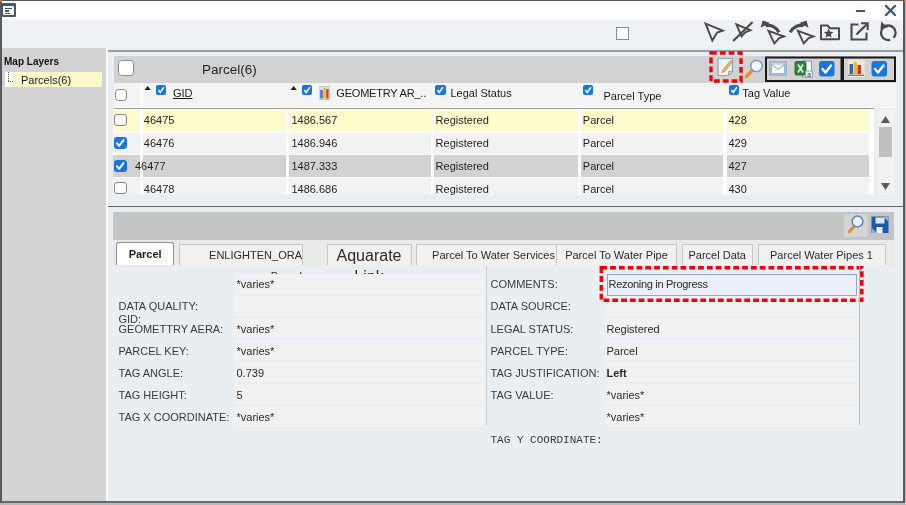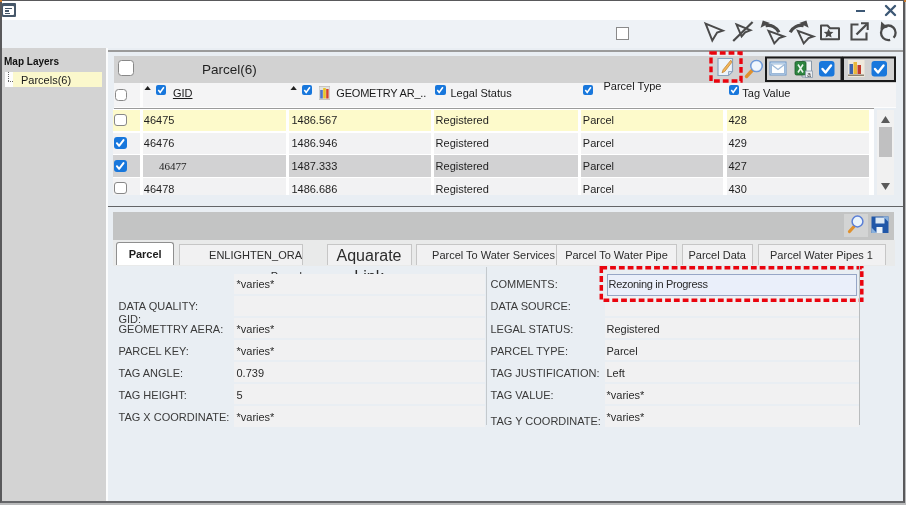--- a/index.html
+++ b/index.html
@@ -166,21 +166,21 @@
 <div class="abs" style="left:435.4px;top:85.2px;width:10.2px;height:10.2px;background:#1877dc;border-radius:2px;"></div>
 <svg class="abs" style="left:435.4px;top:85.2px;" width="10.2" height="10.2" viewBox="0 0 11 11">
     <path d="M2.5 5.5 L4.5 8 L8.5 2.5" stroke="#fff" stroke-width="1.7" fill="none"></path>
   </svg>
 <div class="abs t11" style="left:450.5px;top:86.5px;color:#1a1a1a;">Legal Status</div>
 
 <div class="abs" style="left:583px;top:85.2px;width:10.2px;height:10.2px;background:#1877dc;border-radius:2px;"></div>
 <svg class="abs" style="left:583px;top:85.2px;" width="10.2" height="10.2" viewBox="0 0 11 11">
     <path d="M2.5 5.5 L4.5 8 L8.5 2.5" stroke="#fff" stroke-width="1.7" fill="none"></path>
   </svg>
-<div class="abs t11" style="left:603.5px;top:80px;color:#1a1a1a;">Parcel Type</div>
+<div class="abs t11" style="left:603.5px;top:90px;color:#1a1a1a;">Parcel Type</div>
 
 <div class="abs" style="left:728.5px;top:85.2px;width:10.2px;height:10.2px;background:#1877dc;border-radius:2px;"></div>
 <svg class="abs" style="left:728.5px;top:85.2px;" width="10.2" height="10.2" viewBox="0 0 11 11">
     <path d="M2.5 5.5 L4.5 8 L8.5 2.5" stroke="#fff" stroke-width="1.7" fill="none"></path>
   </svg>
 <div class="abs t11" style="left:742.3px;top:86.5px;color:#1a1a1a;">Tag Value</div>
 
 <div id="rows">
     <div class="abs" style="left:113.4px;top:109.4px;width:760.6px;height:85.6px;background:#fff;"></div>
     <div class="abs" style="left:113.4px;top:109.6px;width:26.5px;height:21.5px;background:#fdfacb;"></div>
@@ -213,21 +213,21 @@
     <div class="abs" style="left:113.4px;top:155.4px;width:26.5px;height:21.5px;background:#d2d2d3;"></div>
     <div class="abs" style="left:142.6px;top:155.4px;width:143.3px;height:21.5px;background:#d2d2d3;"></div>
     <div class="abs" style="left:289px;top:155.4px;width:141.9px;height:21.5px;background:#d2d2d3;"></div>
     <div class="abs" style="left:433.8px;top:155.4px;width:144.4px;height:21.5px;background:#d2d2d3;"></div>
     <div class="abs" style="left:581.3px;top:155.4px;width:141.6px;height:21.5px;background:#d2d2d3;"></div>
     <div class="abs" style="left:727.1px;top:155.4px;width:141.9px;height:21.5px;background:#d2d2d3;"></div>
     <div class="abs" style="left:114.3px;top:159.8px;width:12.4px;height:12.4px;background:#1877dc;border-radius:3px;"></div>
     <svg class="abs" style="left:114.3px;top:159.8px;" width="12.4" height="12.4" viewBox="0 0 15 15">
       <path d="M3.5 7.5 L6.2 10.7 L11.5 3.8" stroke="#fff" stroke-width="2.4" fill="none" stroke-linecap="round" stroke-linejoin="round"></path>
     </svg>
-    <div class="abs t11" style="left:159px;top:159.70000000000002px;color:#1f1f1f;font-family:Liberation Serif, serif;">46477</div>
+    <div class="abs t11" style="left:135px;top:159.70000000000002px;color:#1f1f1f;">46477</div>
     <div class="abs t11" style="left:291.4px;top:159.70000000000002px;color:#1f1f1f;">1487.333</div>
     <div class="abs t11" style="left:435.6px;top:159.70000000000002px;color:#1f1f1f;">Registered</div>
     <div class="abs t11" style="left:582.8px;top:159.70000000000002px;color:#1f1f1f;">Parcel</div>
     <div class="abs t11" style="left:728.5px;top:159.70000000000002px;color:#1f1f1f;">427</div>
     <div class="abs" style="left:113.4px;top:178.3px;width:26.5px;height:16.6px;background:#f2f2f3;"></div>
     <div class="abs" style="left:142.6px;top:178.3px;width:143.3px;height:16.6px;background:#f2f2f3;"></div>
     <div class="abs" style="left:289px;top:178.3px;width:141.9px;height:16.6px;background:#f2f2f3;"></div>
     <div class="abs" style="left:433.8px;top:178.3px;width:144.4px;height:16.6px;background:#f2f2f3;"></div>
     <div class="abs" style="left:581.3px;top:178.3px;width:141.6px;height:16.6px;background:#f2f2f3;"></div>
     <div class="abs" style="left:727.1px;top:178.3px;width:141.9px;height:16.6px;background:#f2f2f3;"></div>
@@ -293,32 +293,32 @@
     <div class="abs t11" style="left:118.5px;top:344.6px;color:#3a3a3a;">PARCEL KEY:</div>
     <div class="abs t11" style="left:236.5px;top:344.6px;">*varies*</div>
     <div class="abs" style="left:604.5px;top:340.1px;width:254px;height:20.2px;background:#f1f1f2;"></div>
     <div class="abs t11" style="left:490.5px;top:344.6px;color:#3a3a3a;">PARCEL TYPE:</div>
     <div class="abs t11" style="left:606.5px;top:344.6px;">Parcel</div>
     <div class="abs" style="left:234px;top:362.20000000000005px;width:251px;height:20.2px;background:#f1f1f2;"></div>
     <div class="abs t11" style="left:118.5px;top:366.70000000000005px;color:#3a3a3a;">TAG ANGLE:</div>
     <div class="abs t11" style="left:236.5px;top:366.70000000000005px;">0.739</div>
     <div class="abs" style="left:604.5px;top:362.20000000000005px;width:254px;height:20.2px;background:#f1f1f2;"></div>
     <div class="abs t11" style="left:490.5px;top:366.70000000000005px;color:#3a3a3a;">TAG JUSTIFICATION:</div>
-    <div class="abs t11" style="left:606.5px;top:366.70000000000005px;">Left</div>
+    <div class="abs t11" style="left:606.5px;top:366.70000000000005px;font-weight:bold;">Left</div>
     <div class="abs" style="left:234px;top:384.3px;width:251px;height:20.2px;background:#f1f1f2;"></div>
     <div class="abs t11" style="left:118.5px;top:388.8px;color:#3a3a3a;">TAG HEIGHT:</div>
     <div class="abs t11" style="left:236.5px;top:388.8px;">5</div>
     <div class="abs" style="left:604.5px;top:384.3px;width:254px;height:20.2px;background:#f1f1f2;"></div>
     <div class="abs t11" style="left:490.5px;top:388.8px;color:#3a3a3a;">TAG VALUE:</div>
     <div class="abs t11" style="left:606.5px;top:388.8px;">*varies*</div>
     <div class="abs" style="left:234px;top:406.40000000000003px;width:251px;height:20.2px;background:#f1f1f2;"></div>
     <div class="abs t11" style="left:118.5px;top:410.90000000000003px;color:#3a3a3a;">TAG X COORDINATE:</div>
     <div class="abs t11" style="left:236.5px;top:410.90000000000003px;">*varies*</div>
     <div class="abs" style="left:604.5px;top:406.40000000000003px;width:254px;height:20.2px;background:#f1f1f2;"></div>
-    <div class="abs t11" style="left:490.5px;top:415px;color:#3a3a3a;">TAG Y COORDINATE:</div>
+    <div class="abs t11" style="left:490.5px;top:434px;color:#3a3a3a;font-family:Liberation Mono, monospace;">TAG Y COORDINATE:</div>
     <div class="abs t11" style="left:606.5px;top:410.90000000000003px;">*varies*</div>
   </div>
 
 <div class="abs" style="left:606.5px;top:273.5px;width:250px;height:22px;background:#eaeffa;border:1px solid #97a6c6;"></div>
 <div class="abs t11" style="left:608.5px;top:278px;letter-spacing:-0.3px;text-align:right;">Rezoning in Progress</div>
 <svg class="abs" style="left:597px;top:264px;" width="270" height="40" viewBox="0 0 270 40">
   <rect x="4.3" y="3.7" width="260.5" height="32.6" fill="none" stroke="#ea040e" stroke-width="3.5" stroke-dasharray="5.8 3"></rect>
 </svg>
 
 <div class="abs" style="left:858.5px;top:266px;width:1px;height:159px;background:#b9bcbe;"></div>

